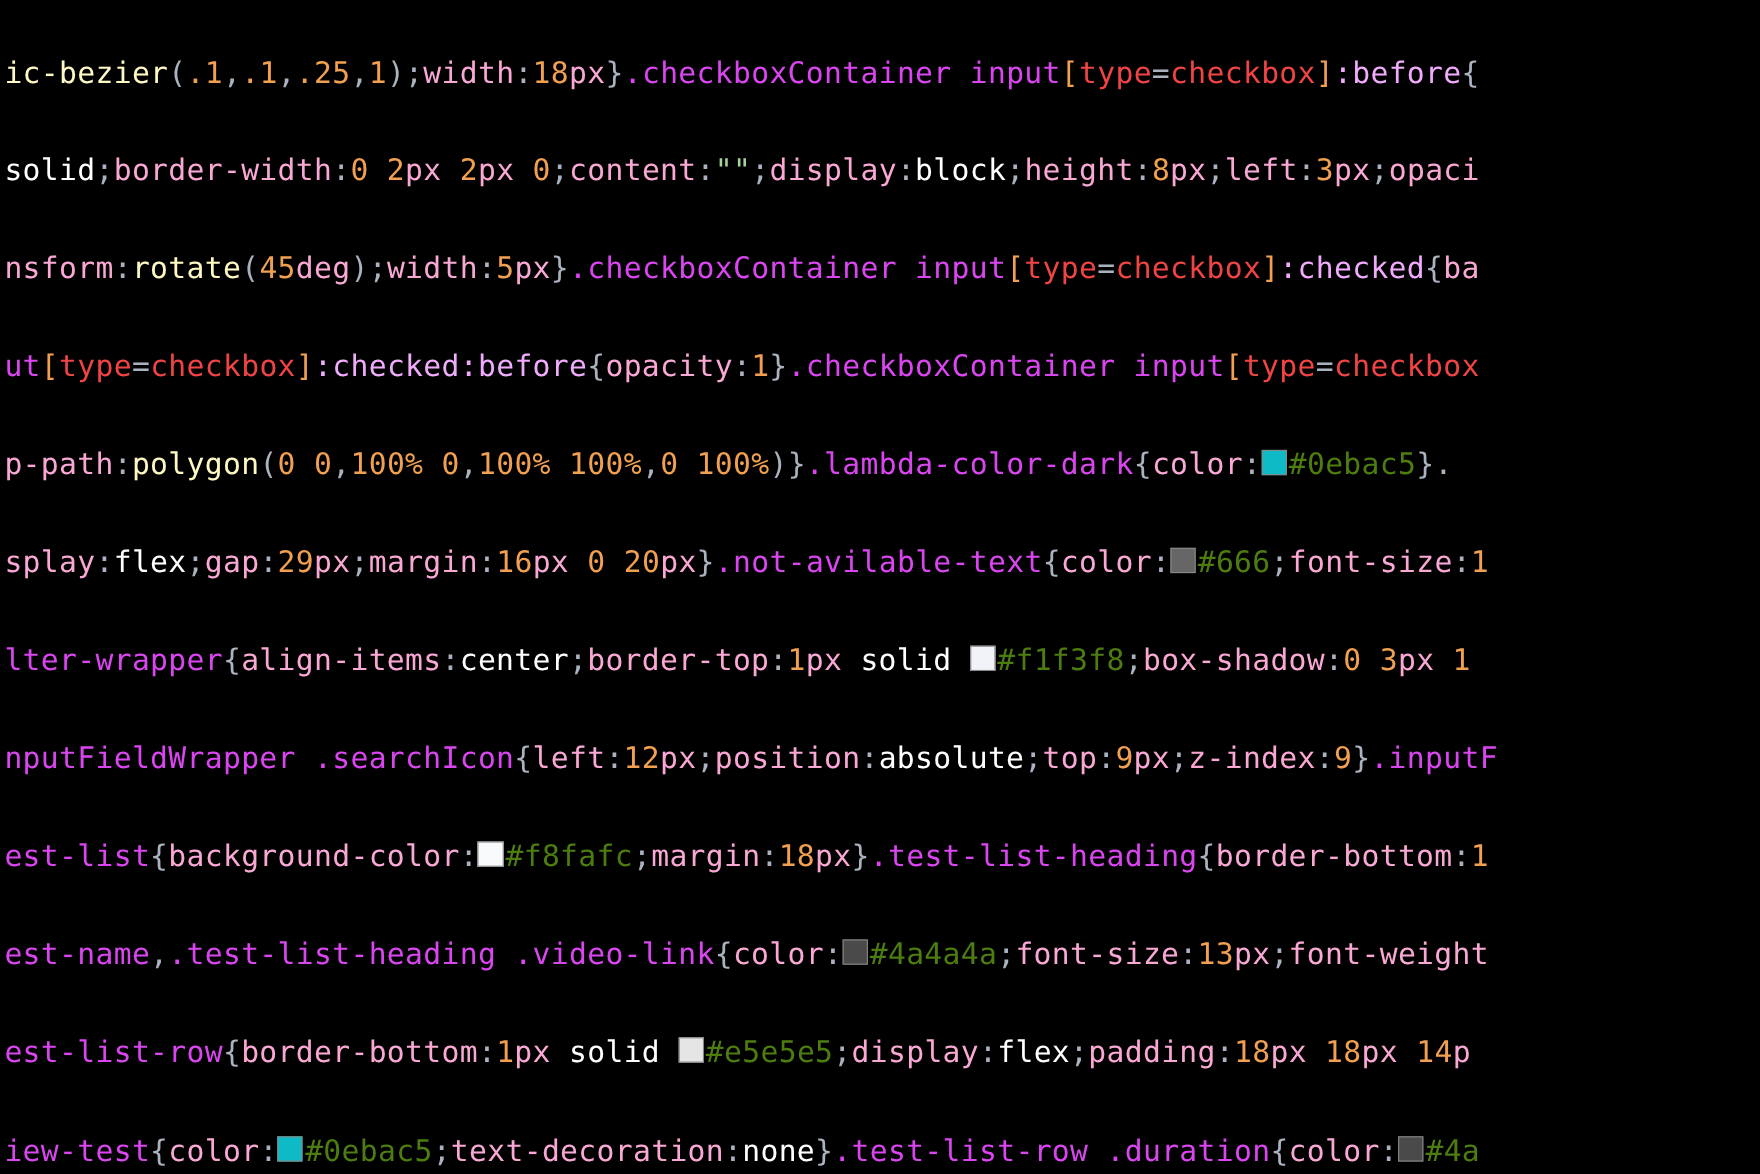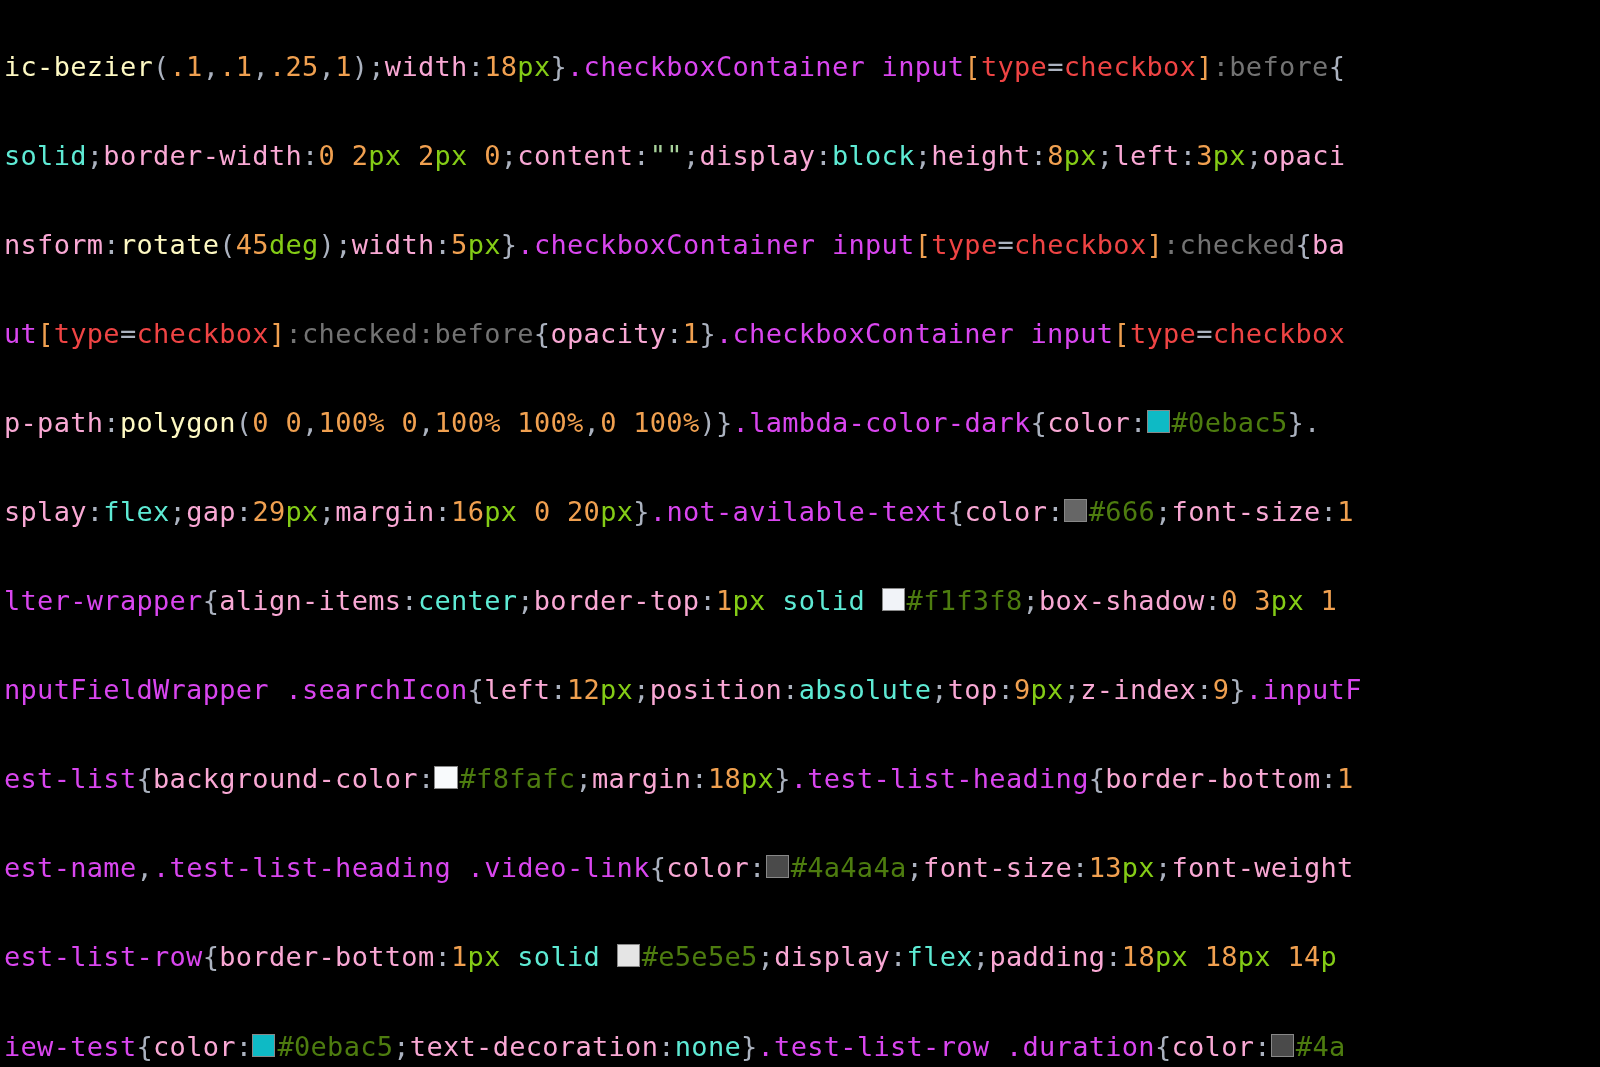--- a/index.html
+++ b/index.html
@@ -9,30 +9,30 @@
   font-size:27px;
   line-height:1.65;
   letter-spacing:.3px;
   white-space:pre;
   color:#ddd;
   padding:0 0 0 4px;
 }
 .line{display:block}
 .sel{color:#d946ef}      
 .prop{color:#f9a8d4}     
-.val{color:#5eead4}      
+.val{color:#ffffff}      
 .num{color:#f0a050}      
-.unit{color:#84cc16}     
+.unit{color:#f9a8d4}     
 .str{color:#a7d19a}      
 .hex{color:#4d7c0f}       
 .pn{color:#abb2bf}       
 .fn{color:#fef9c3}       
 .id{color:#ef4444}       
 .at{color:#f0a050}       
-.ps{color:#737373}       
+.ps{color:#f0abfc}       
 .sw{display:inline-block;width:.78em;height:.78em;vertical-align:-1px;border:1px solid #888;margin-right:2px}
 </style>
 </head>
 <body>
 
 <div class="editor">
 <span class="line"><span class="fn">ic-bezier</span><span class="pn">(</span><span class="num">.1</span><span class="pn">,</span><span class="num">.1</span><span class="pn">,</span><span class="num">.25</span><span class="pn">,</span><span class="num">1</span><span class="pn">);</span><span class="prop">width</span><span class="pn">:</span><span class="num">18</span><span class="unit">px</span><span class="pn">}</span><span class="sel">.checkboxContainer</span> <span class="sel">input</span><span class="at">[</span><span class="id">type</span><span class="pn">=</span><span class="id">checkbox</span><span class="at">]</span><span class="ps">:before</span><span class="pn">{</span></span>
 <span class="line"><span class="val">solid</span><span class="pn">;</span><span class="prop">border-width</span><span class="pn">:</span><span class="num">0</span> <span class="num">2</span><span class="unit">px</span> <span class="num">2</span><span class="unit">px</span> <span class="num">0</span><span class="pn">;</span><span class="prop">content</span><span class="pn">:</span><span class="str">""</span><span class="pn">;</span><span class="prop">display</span><span class="pn">:</span><span class="val">block</span><span class="pn">;</span><span class="prop">height</span><span class="pn">:</span><span class="num">8</span><span class="unit">px</span><span class="pn">;</span><span class="prop">left</span><span class="pn">:</span><span class="num">3</span><span class="unit">px</span><span class="pn">;</span><span class="prop">opaci</span></span>
 <span class="line"><span class="prop">nsform</span><span class="pn">:</span><span class="fn">rotate</span><span class="pn">(</span><span class="num">45</span><span class="unit">deg</span><span class="pn">);</span><span class="prop">width</span><span class="pn">:</span><span class="num">5</span><span class="unit">px</span><span class="pn">}</span><span class="sel">.checkboxContainer</span> <span class="sel">input</span><span class="at">[</span><span class="id">type</span><span class="pn">=</span><span class="id">checkbox</span><span class="at">]</span><span class="ps">:checked</span><span class="pn">{</span><span class="prop">ba</span></span>
 <span class="line"><span class="sel">ut</span><span class="at">[</span><span class="id">type</span><span class="pn">=</span><span class="id">checkbox</span><span class="at">]</span><span class="ps">:checked</span><span class="ps">:before</span><span class="pn">{</span><span class="prop">opacity</span><span class="pn">:</span><span class="num">1</span><span class="pn">}</span><span class="sel">.checkboxContainer</span> <span class="sel">input</span><span class="at">[</span><span class="id">type</span><span class="pn">=</span><span class="id">checkbox</span></span>

